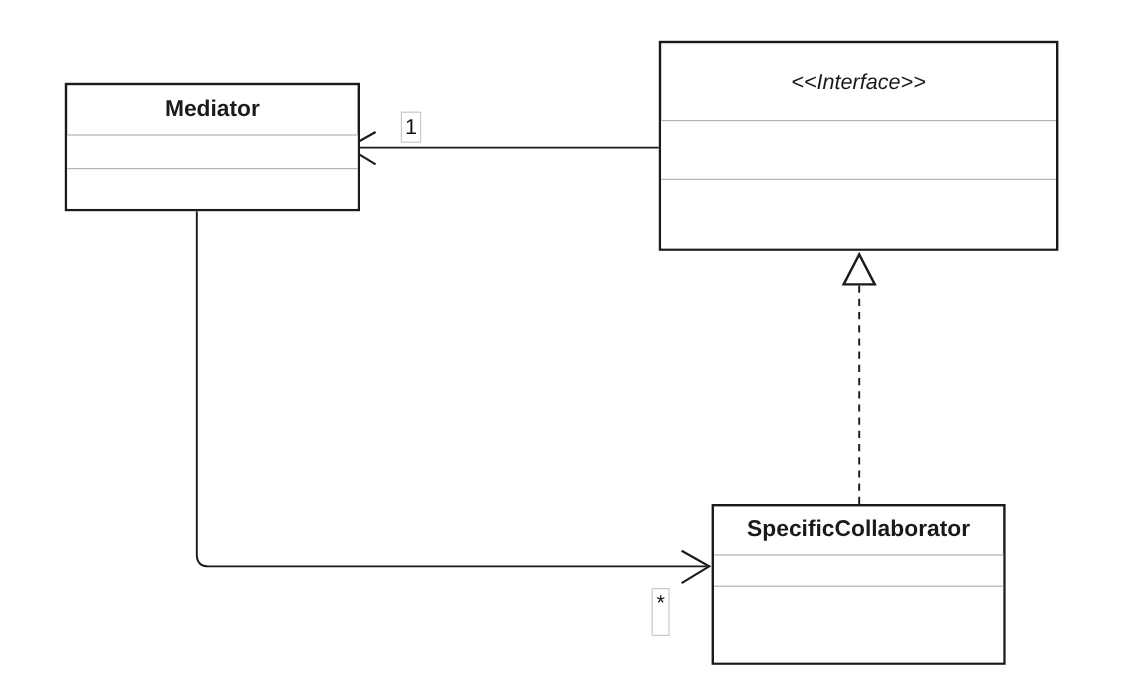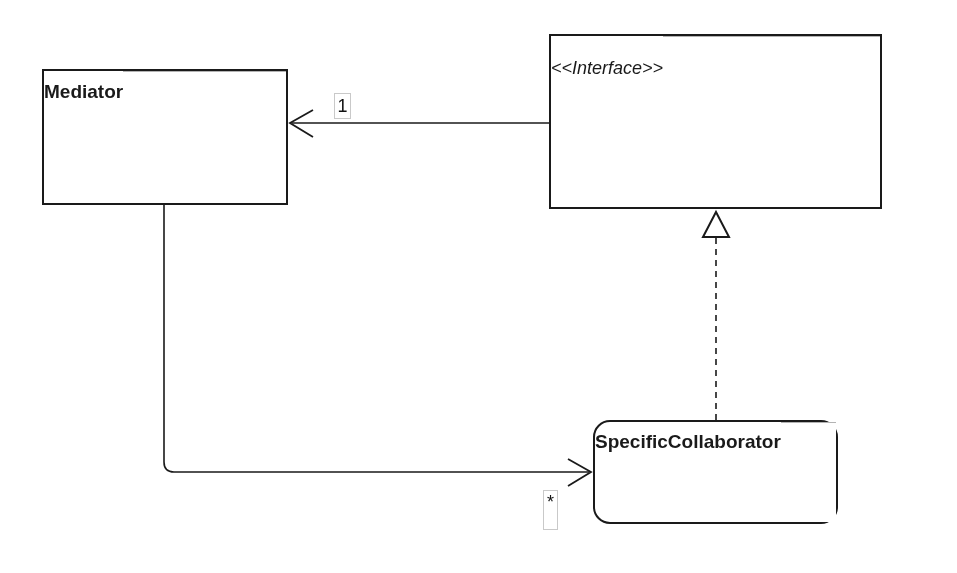--- a/index.html
+++ b/index.html
@@ -3,21 +3,21 @@
 <meta charset="utf-8">
 <style>
   html, body { margin:0; padding:0; background:#ffffff; }
   .canvas {
     position:relative; width:957px; height:573px; background:#ffffff;
     font-family:"Liberation Sans", sans-serif; overflow:hidden;
   }
   .connector-layer { position:absolute; left:0; top:0; width:957px; height:573px; }
   .uml-class {
     position:absolute; background:#ffffff; border:2px solid #1a1a1a;
-    box-sizing:border-box; display:flex; flex-direction:row;
+    box-sizing:border-box; display:flex; flex-direction:column;
   }
   .uml-title {
     display:flex; flex-direction:column; align-items:center; justify-content:center;
     font-weight:bold; font-size:19px; color:#1a1a1a; line-height:1.15;
     flex:none; text-align:center;
   }
   .uml-stereotype { font-style:italic; font-weight:normal; font-size:18px; color:#1a1a1a; }
   .uml-compartment { border-top:1px solid #b3b3b3; flex:none; background:#ffffff; }
   .uml-compartment.fill { flex:1 1 auto; }
   .edge-label {
@@ -43,37 +43,37 @@
       <path d="M 164 176 L 164 462 Q 164 472 174 472 L 589 472" stroke="#1a1a1a" stroke-width="1.6" fill="none"></path>
       <path d="M 568 459 L 591 472 L 568 486" stroke="#1a1a1a" stroke-width="1.8" fill="none"></path>
     </g>
 
     <g>
       <path d="M 716 420 L 716 238" stroke="#1a1a1a" stroke-width="1.6" stroke-dasharray="6,5" fill="none"></path>
       <path d="M 716 212 L 729 237 L 703 237 Z" stroke="#1a1a1a" stroke-width="2" fill="#ffffff"></path>
     </g>
   </svg>
 
-  <div class="uml-class" style="left:42px; top:69px; width:246px; height:136px;">
+  <div class="uml-class" style="left:54px; top:69px; width:246px; height:107px;">
     <div class="uml-title" style="height:41px;">
       <span>Mediator</span>
     </div>
     <div class="uml-compartment" style="height:27px;"></div>
     <div class="uml-compartment fill"></div>
   </div>
 
   <div class="uml-class" style="left:549px; top:34px; width:333px; height:175px;">
     <div class="uml-title" style="height:64px;">
       <span class="uml-stereotype">&lt;&lt;Interface&gt;&gt;</span>
     </div>
     <div class="uml-compartment" style="height:48px;"></div>
     <div class="uml-compartment fill"></div>
   </div>
 
-  <div class="uml-class" style="left:593px; top:420px; width:245px; height:104px;border-radius:17px;">
+  <div class="uml-class" style="left:593px; top:420px; width:245px; height:134px;">
     <div class="uml-title" style="height:40px;">
       <span>SpecificCollaborator</span>
     </div>
     <div class="uml-compartment" style="height:25px;"></div>
     <div class="uml-compartment fill"></div>
   </div>
 
   <div class="edge-label mult-one">1</div>
   <div class="edge-label mult-many">*</div>
 

